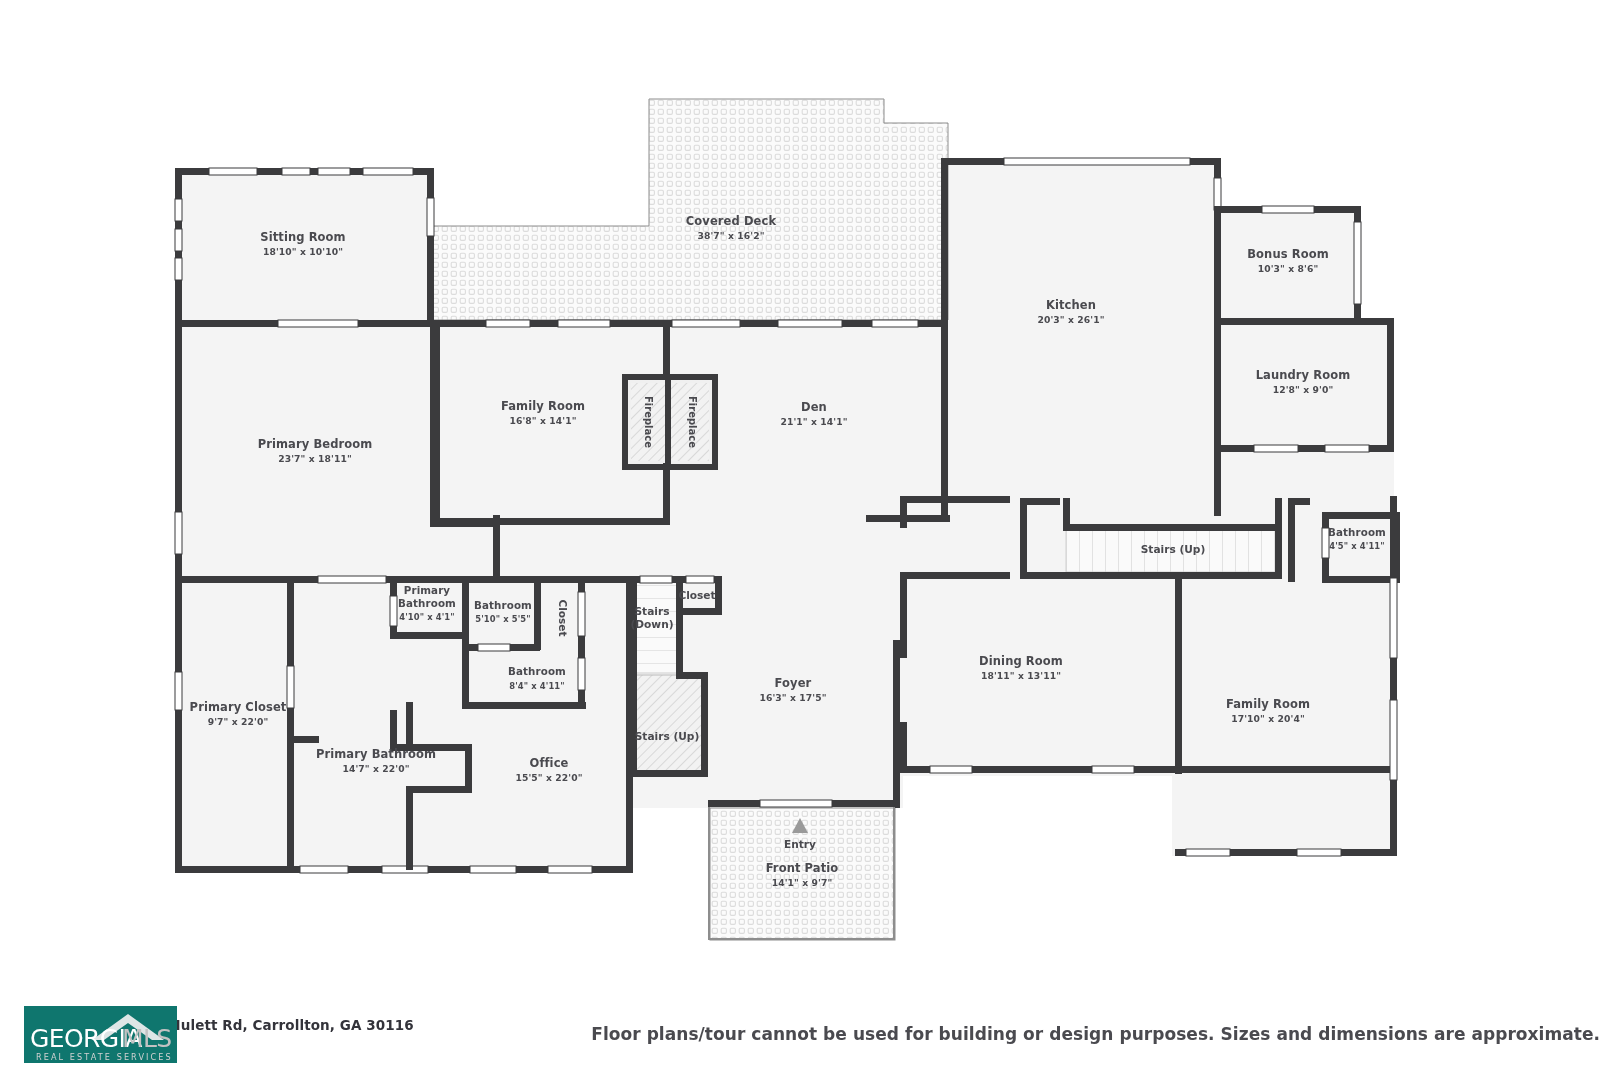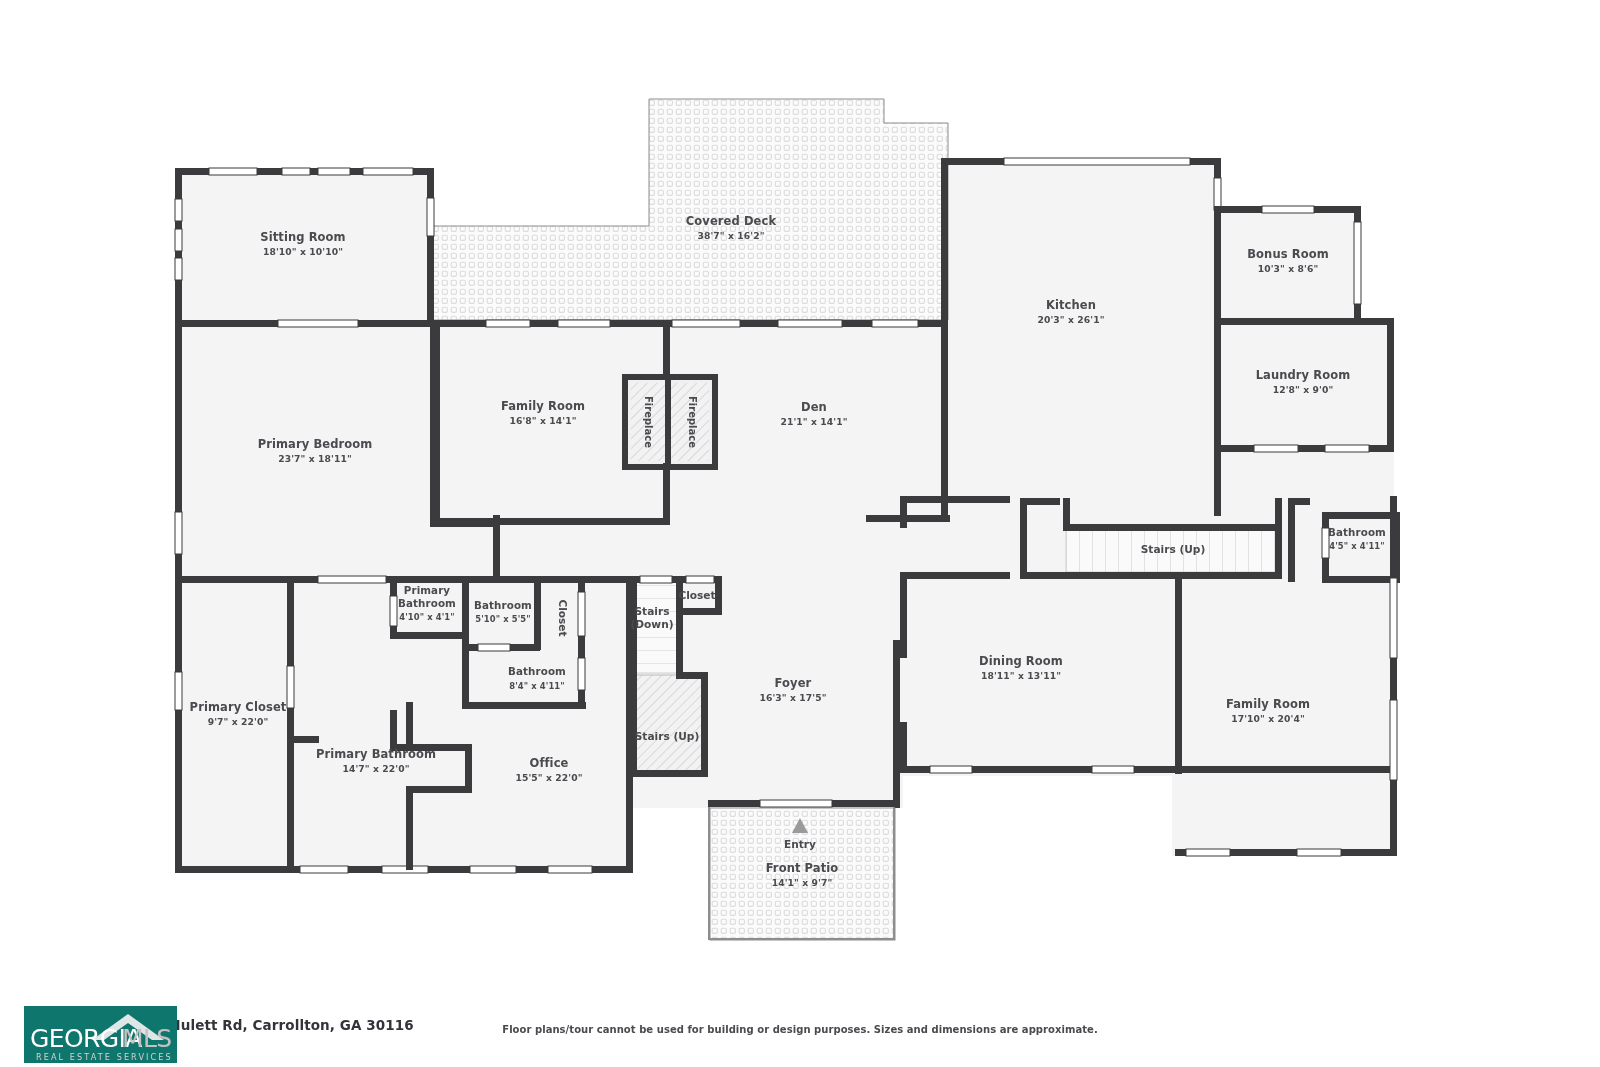--- a/index.html
+++ b/index.html
@@ -60,22 +60,22 @@
     font-weight: bold;
     color: #33333a;
     white-space: nowrap;
     letter-spacing: 0.1px;
   }
   .footer-disclaimer {
     position: absolute;
     left: 0;
     width: 1600px;
     top: 1024px;
-    text-align: center;
-    font-size: 10px;
+    text-align: right;
+    font-size: 17px;
     font-weight: bold;
     color: #4a4a4f;
     letter-spacing: 0.05px;
   }
   .logo-box {
     position: absolute;
     left: 24px;
     top: 1006px;
     width: 153px;
     height: 57px;

